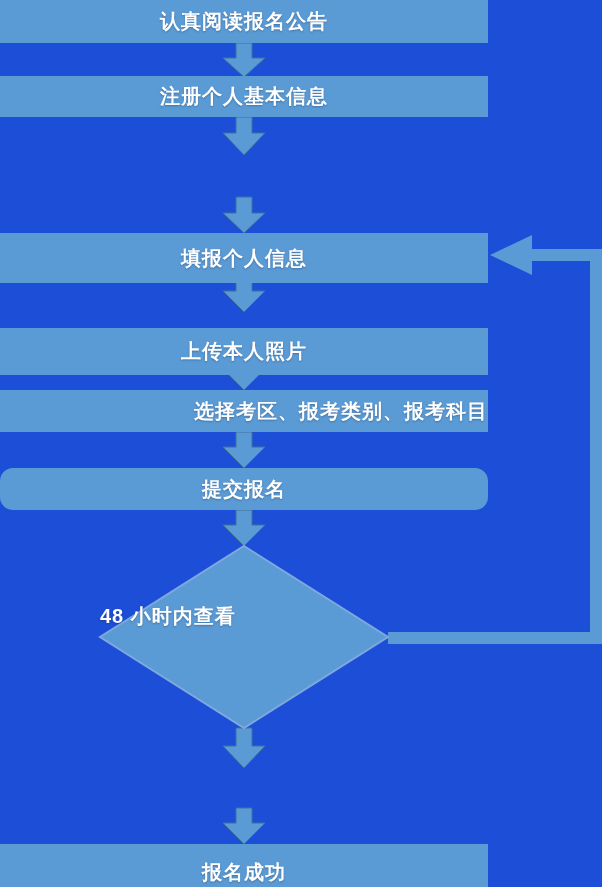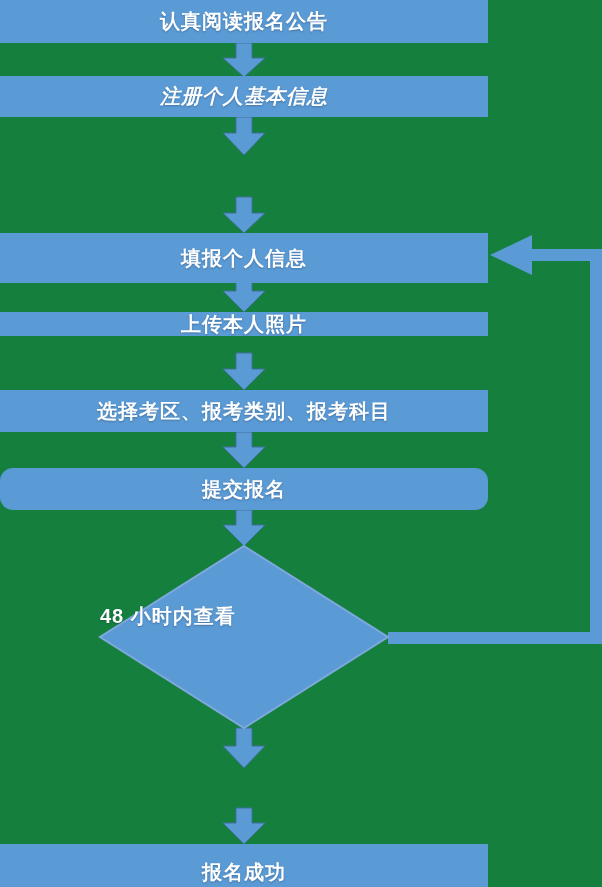--- a/index.html
+++ b/index.html
@@ -4,21 +4,21 @@
 <style>
   html, body {
     margin: 0;
     padding: 0;
     background: #000;
   }
   .canvas {
     position: relative;
     width: 602px;
     height: 887px;
-    background: #15803d;
+    background: #1d4ed8;
     overflow: hidden;
     font-family: "Liberation Sans", "DejaVu Sans", sans-serif;
   }
   .flow-svg {
     position: absolute;
     left: 0;
     top: 0;
     width: 602px;
     height: 887px;
     display: block;
@@ -68,30 +68,30 @@
     <polygon points="236,510 252,510 252,525 265,525 244,546 223,525 236,525" fill="#5b9bd5" stroke="#41719c" stroke-width="1"></polygon>
     <polygon points="236,728 252,728 252,746 265,746 244,768 223,746 236,746" fill="#5b9bd5" stroke="#41719c" stroke-width="1"></polygon>
     <polygon points="236,808 252,808 252,823 265,823 244,844 223,823 236,823" fill="#5b9bd5" stroke="#41719c" stroke-width="1"></polygon>
 
     <polygon points="244,546 388,637 244,728 100,637" fill="#5b9bd5" stroke="#7ea8de" stroke-width="2"></polygon>
   </svg>
 
   <div class="step-box" style="top:0; height:43px;">
     <span class="step-label">认真阅读报名公告</span>
   </div>
-  <div class="step-box" style="top:76px; height:41px;font-style:italic;">
+  <div class="step-box" style="top:76px; height:41px;">
     <span class="step-label">注册个人基本信息</span>
   </div>
   <div class="step-box" style="top:233px; height:50px;">
     <span class="step-label">填报个人信息</span>
   </div>
-  <div class="step-box" style="top:312px; height:24px;">
+  <div class="step-box" style="top:328px; height:47px;">
     <span class="step-label">上传本人照片</span>
   </div>
-  <div class="step-box" style="top:390px; height:42px;">
+  <div class="step-box" style="top:390px; height:42px;justify-content:flex-end;">
     <span class="step-label">选择考区、报考类别、报考科目</span>
   </div>
   <div class="step-box" style="top:468px; height:42px;border-radius:13px;">
     <span class="step-label">提交报名</span>
   </div>
   <div class="step-box" style="top:844px; height:56px;font-family:Liberation Serif, serif;">
     <span class="step-label">报名成功</span>
   </div>
 
   <div class="diamond-label">

